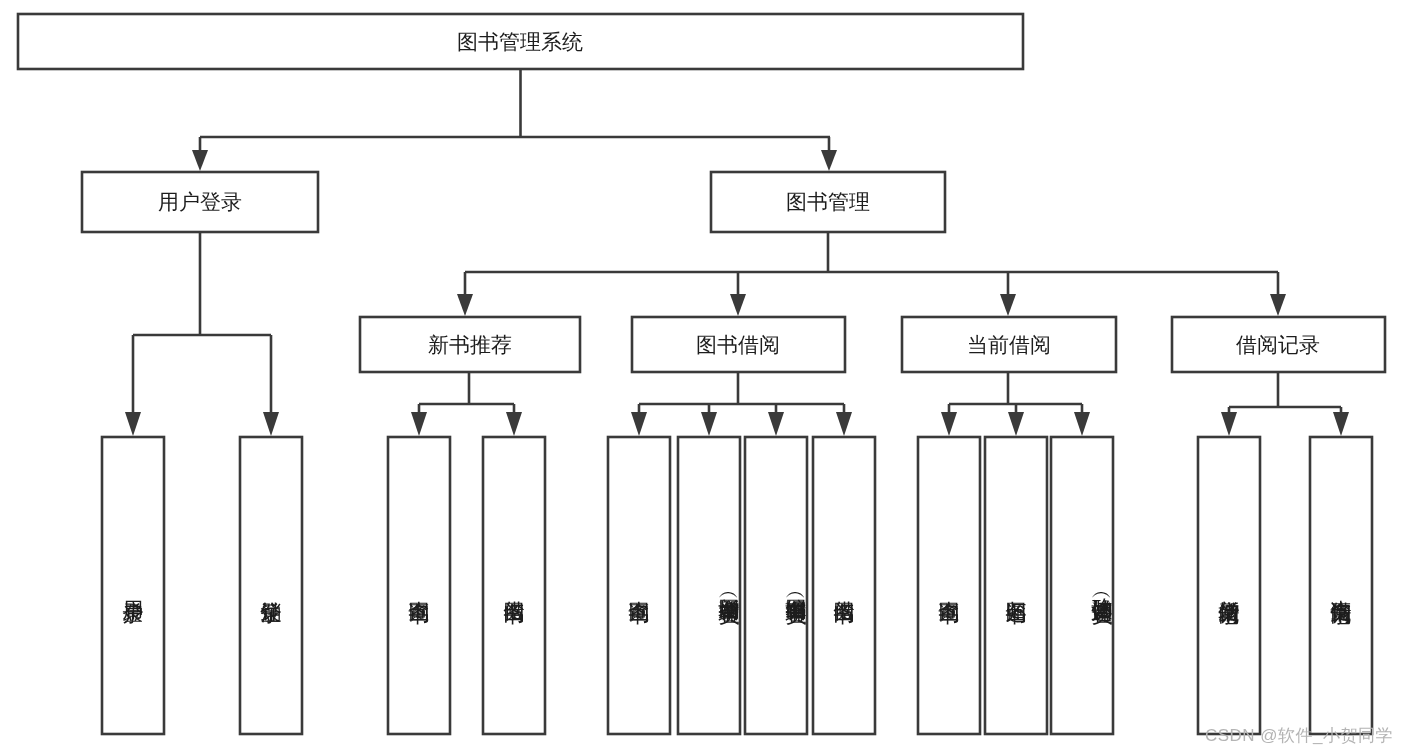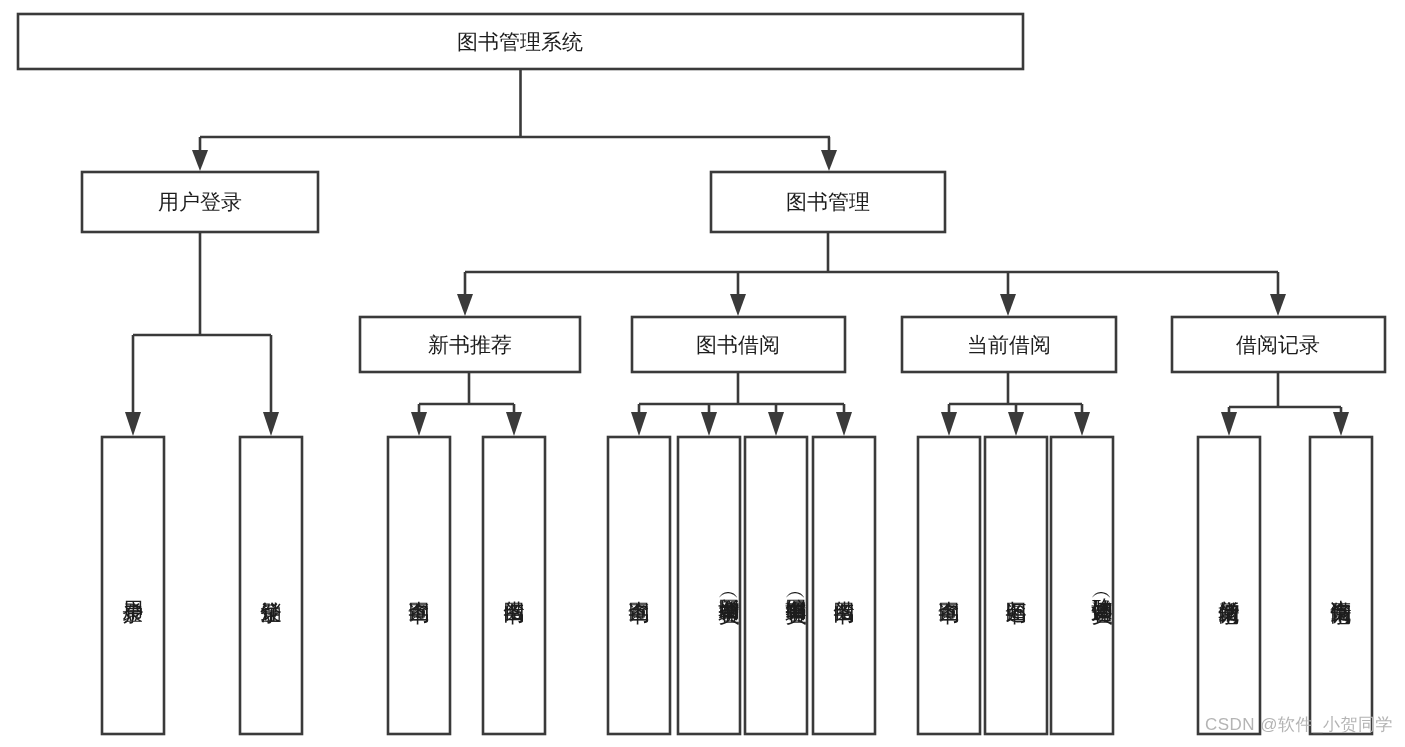--- a/index.html
+++ b/index.html
@@ -63,21 +63,21 @@
     align-items: center;
     justify-content: center;
     text-align: center;
     white-space: nowrap;
     pointer-events: none;
     user-select: none;
   }
   .watermark {
     position: absolute;
     right: 12px;
-    bottom: 11px;
+    bottom: 0;
     font-family: "Liberation Sans", "DejaVu Sans", sans-serif;
     font-size: 17px;
     color: #b4b4b4;
     letter-spacing: 0.5px;
     white-space: nowrap;
   }
 </style>
 </head>
 <body>
 

